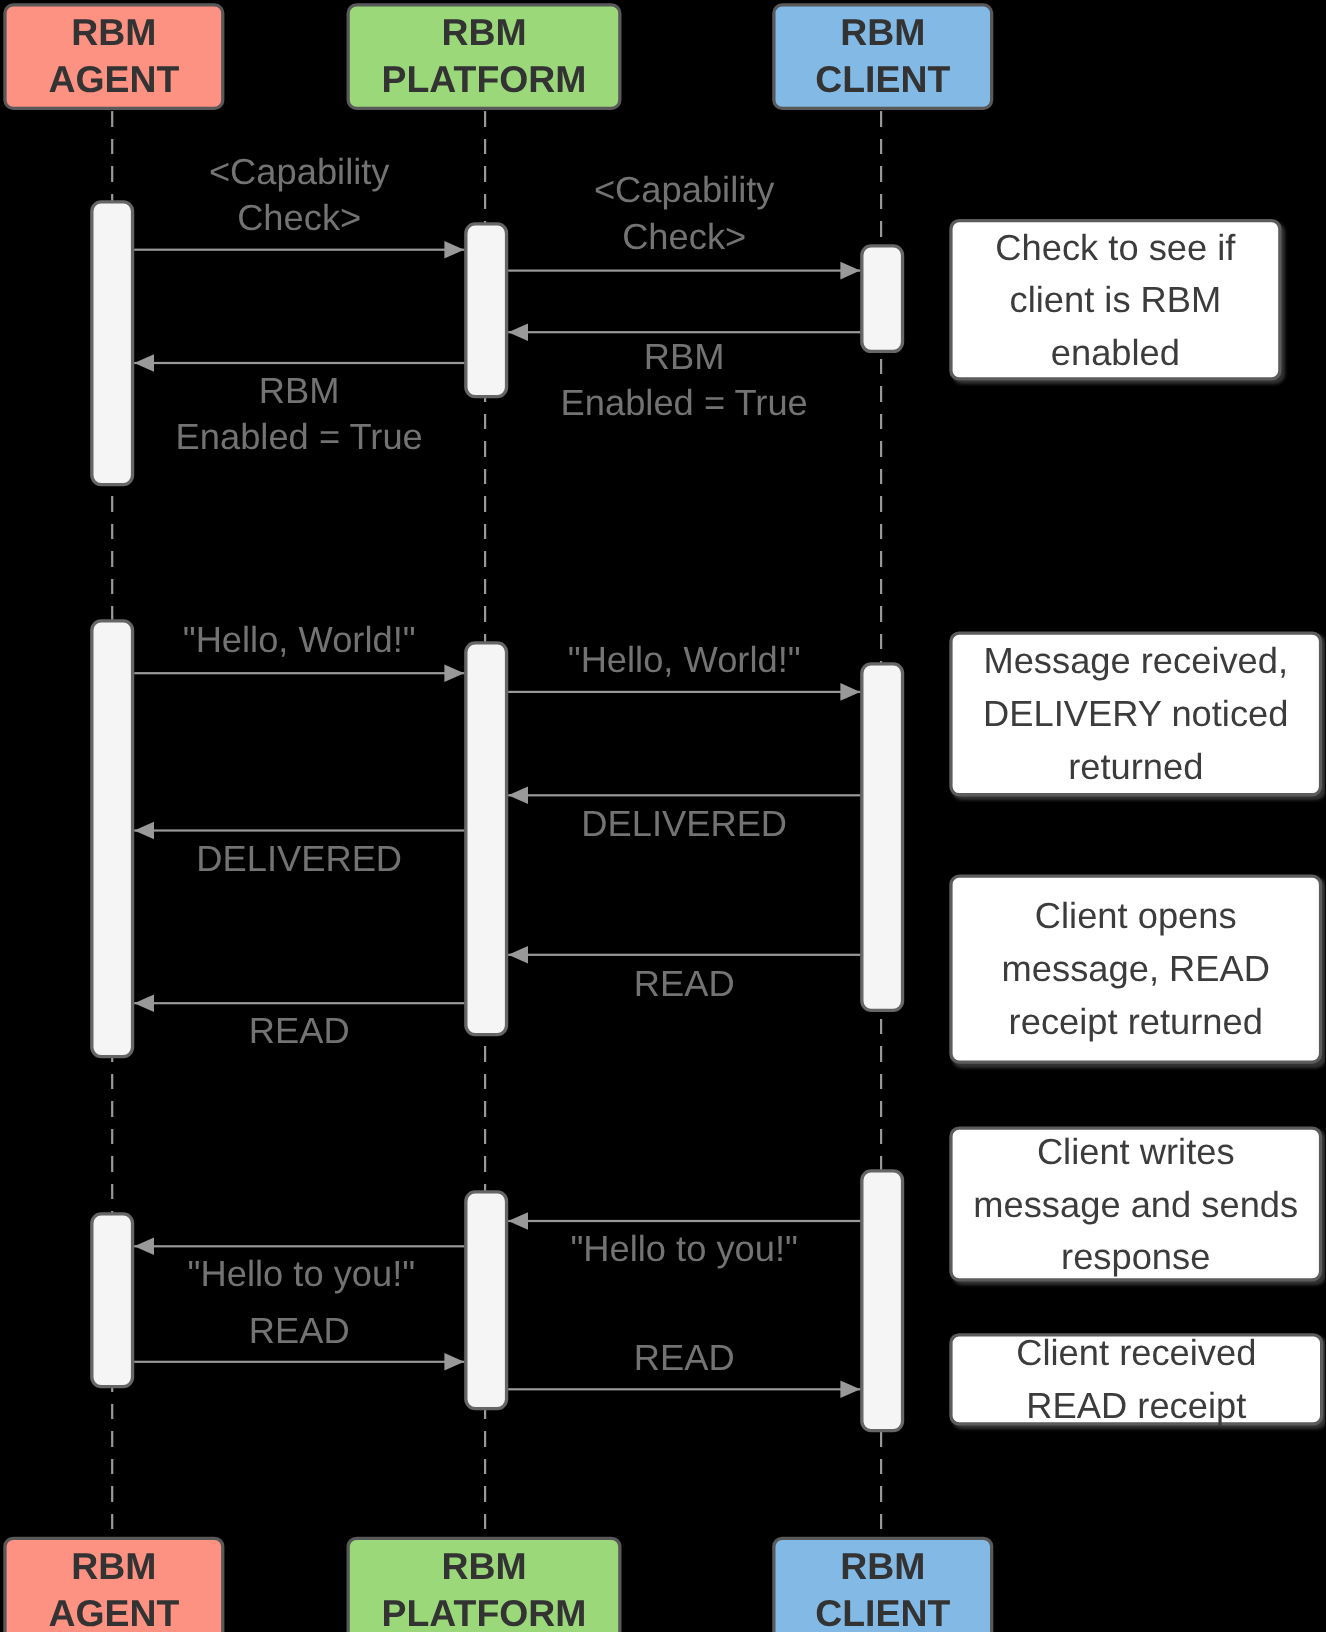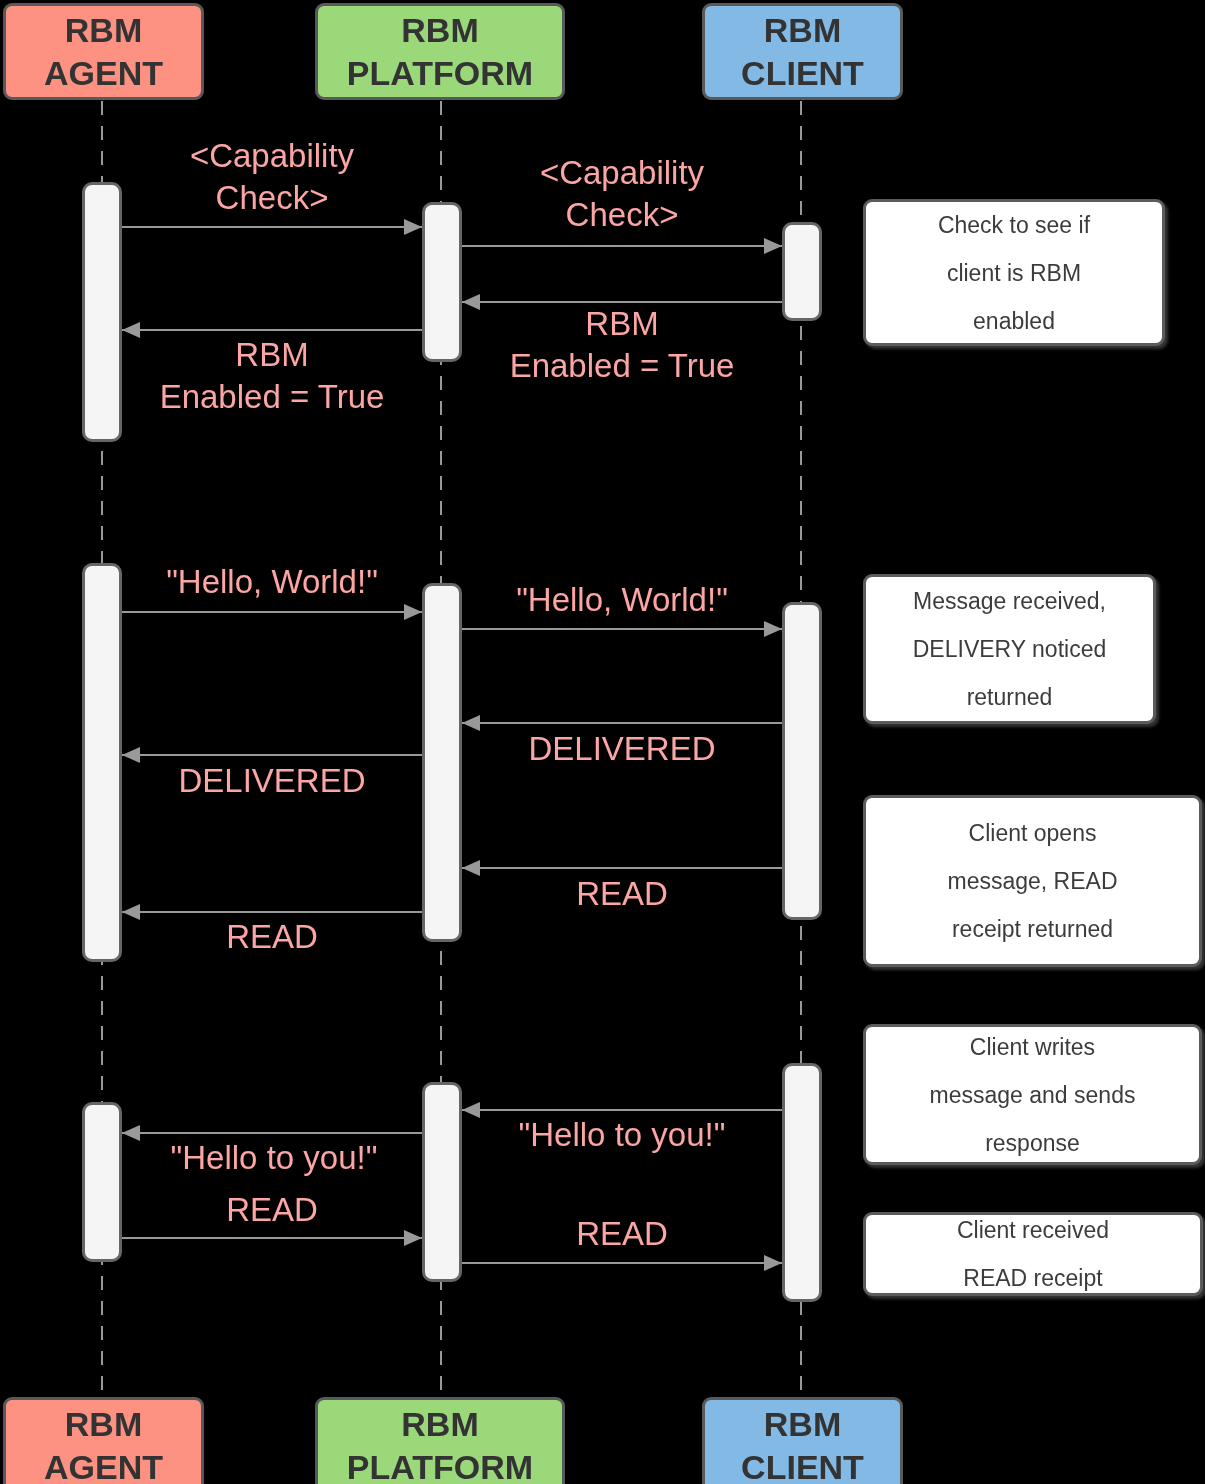--- a/index.html
+++ b/index.html
@@ -21,28 +21,28 @@
   .bar{
     position:absolute;width:40px;box-sizing:border-box;
     background:#F5F5F5;border:3px solid #666;border-radius:10px;
   }
   .aline{position:absolute;height:2px;background:#999;}
   .ahead{position:absolute;width:0;height:0;border-top:8px solid transparent;border-bottom:8px solid transparent;}
   .ahead.right{border-left:18px solid #999;}
   .ahead.left{border-right:18px solid #999;}
   .msg{
     position:absolute;transform:translateX(-50%);
-    font-size:33px;line-height:42px;color:#fca5a5;text-align:center;
+    font-size:33px;line-height:42px;color:#737373;text-align:center;
     white-space:pre-line;
   }
   .note{
     position:absolute;box-sizing:border-box;background:#fff;
     border:3px solid #5C5C5C;border-radius:9px;
     display:flex;align-items:center;justify-content:center;text-align:center;
-    font-size:23px;line-height:48px;color:#3C3C3C;white-space:pre-line;
+    font-size:33px;line-height:48px;color:#3C3C3C;white-space:pre-line;
     box-shadow:3px 3px 3px rgba(150,150,150,0.35);
   }
 </style>
 </head>
 <body>
 
 <div id="canvas" style="background-color: rgb(0, 0, 0);">
 
   <div class="lifeline" style="left:101px"></div>
   <div class="lifeline" style="left:440px"></div>
@@ -121,21 +121,21 @@
   <div class="ahead right" style="left:404px;top:1230px"></div>
   <div class="msg" style="left:272px;top:1189px">READ</div>
 
   <div class="aline" style="left:462px;top:1262px;width:320px"></div>
   <div class="ahead right" style="left:764px;top:1255px"></div>
   <div class="msg" style="left:622px;top:1213px">READ</div>
 
   <div class="note" style="left:863px;top:199px;width:302px;height:147px">Check to see if
 client is RBM
 enabled</div>
-  <div class="note" style="left:863px;top:574px;width:293px;height:150px">Message received,
+  <div class="note" style="left:863px;top:574px;width:339px;height:150px">Message received,
 DELIVERY noticed
 returned</div>
   <div class="note" style="left:863px;top:795px;width:339px;height:172px">Client opens
 message, READ
 receipt returned</div>
   <div class="note" style="left:863px;top:1024px;width:339px;height:141px">Client writes
 message and sends
 response</div>
   <div class="note" style="left:863px;top:1212px;width:340px;height:84px">Client received
 READ receipt</div>

